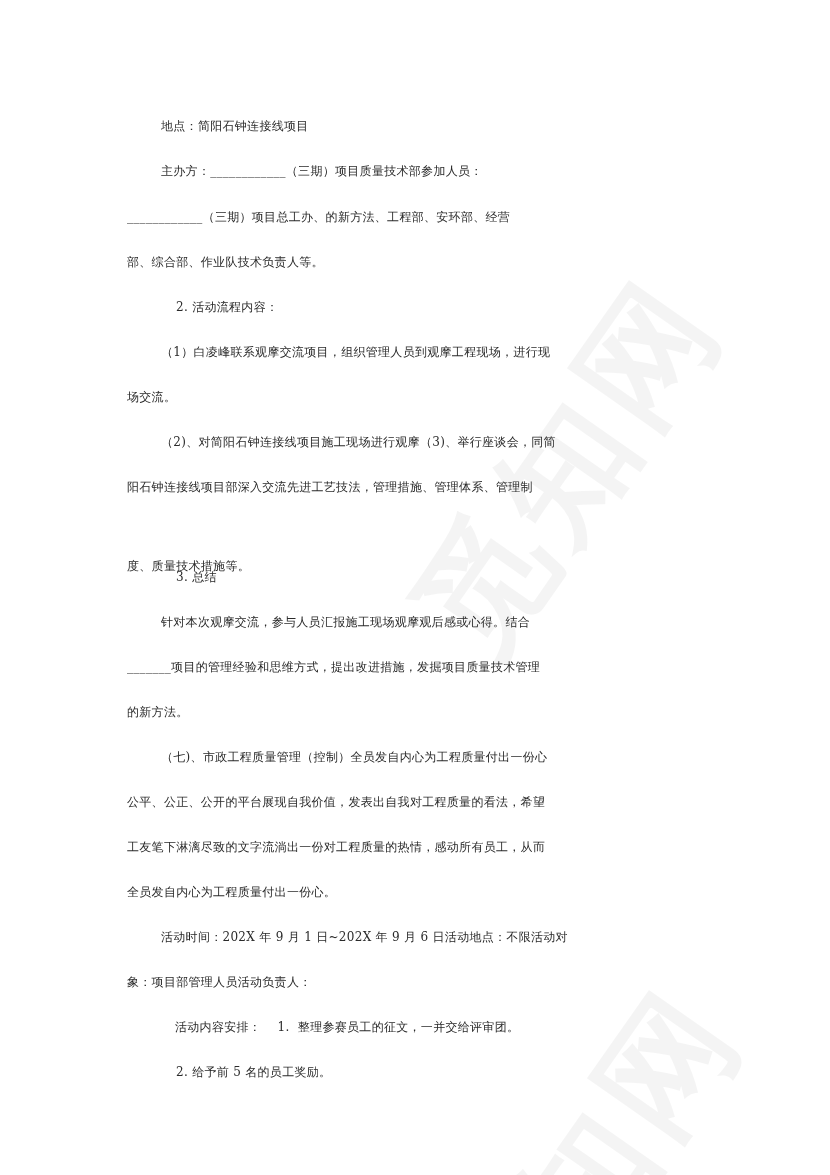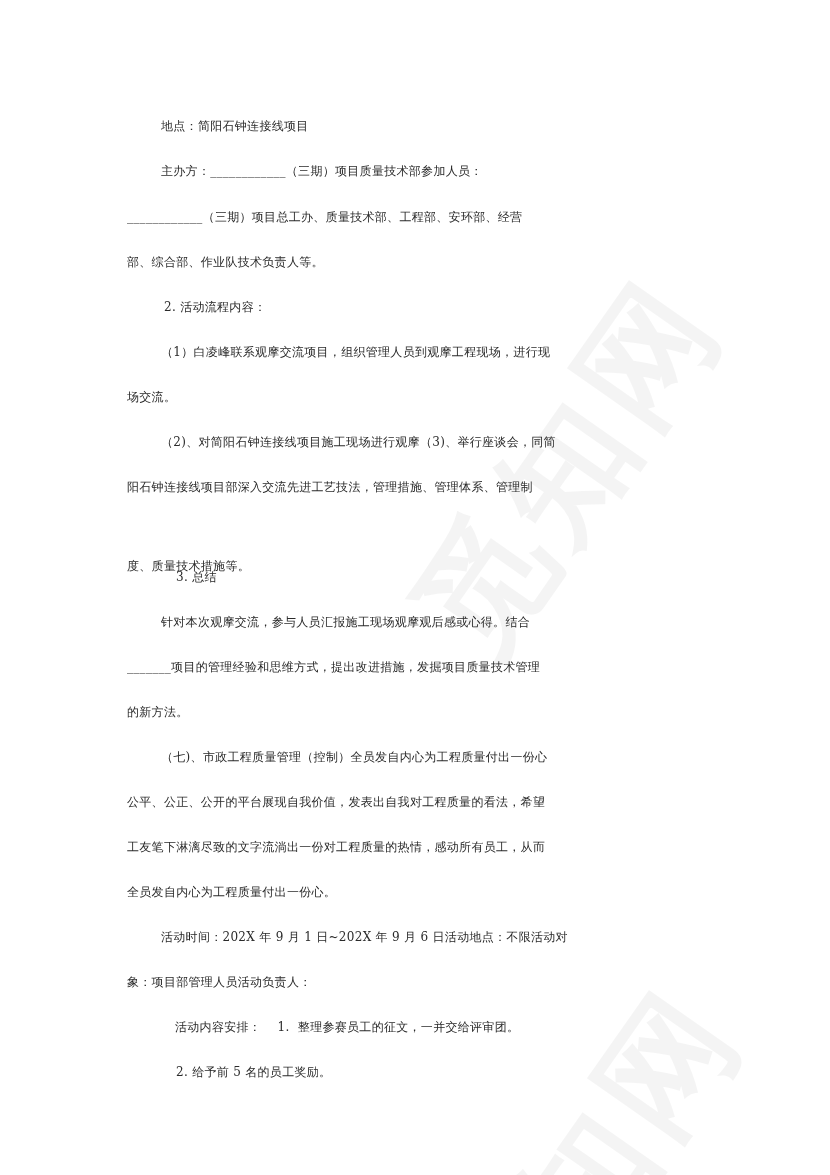--- a/index.html
+++ b/index.html
@@ -43,23 +43,23 @@
   </style>
 </head>
 <body>
 
 <div class="page">
   <div class="watermark" style="left:360px; top:380px;">觅知网</div>
   <div class="watermark" style="left:380px; top:1090px;">觅知网</div>
 
   <div class="line" style="left:161px; top:115px;">地点：简阳石钟连接线项目</div>
   <div class="line" style="left:161px; top:160px;">主办方：____________（三期）项目质量技术部参加人员：</div>
-  <div class="line" style="left:127px; top:206px;">____________（三期）项目总工办、质量技术部、工程部、安环部、经营</div>
+  <div class="line" style="left:127px; top:206px;">____________（三期）项目总工办、的新方法、工程部、安环部、经营</div>
   <div class="line" style="left:127px; top:251px;">部、综合部、作业队技术负责人等。</div>
-  <div class="line" style="left:164px; top:296px;">2.  活动流程内容：</div>
+  <div class="line" style="left:176px; top:296px;">2.  活动流程内容：</div>
   <div class="line" style="left:161px; top:341px;">（1）白凌峰联系观摩交流项目，组织管理人员到观摩工程现场，进行现</div>
   <div class="line" style="left:127px; top:386px;">场交流。</div>
   <div class="line" style="left:161px; top:431px;text-align:right;">（2)、对简阳石钟连接线项目施工现场进行观摩（3)、举行座谈会，同简</div>
   <div class="line" style="left:127px; top:476px;">阳石钟连接线项目部深入交流先进工艺技法，管理措施、管理体系、管理制</div>
   <div class="line" style="left:127px; top:521px;margin-top:34px;">度、质量技术措施等。</div>
   <div class="line" style="left:176px; top:566px;">3.  总结</div>
   <div class="line" style="left:161px; top:611px;">针对本次观摩交流，参与人员汇报施工现场观摩观后感或心得。结合</div>
   <div class="line" style="left:127px; top:656px;">_______项目的管理经验和思维方式，提出改进措施，发掘项目质量技术管理</div>
   <div class="line" style="left:127px; top:701px;">的新方法。</div>
   <div class="line" style="left:161px; top:746px;">（七)、市政工程质量管理（控制）全员发自内心为工程质量付出一份心</div>

